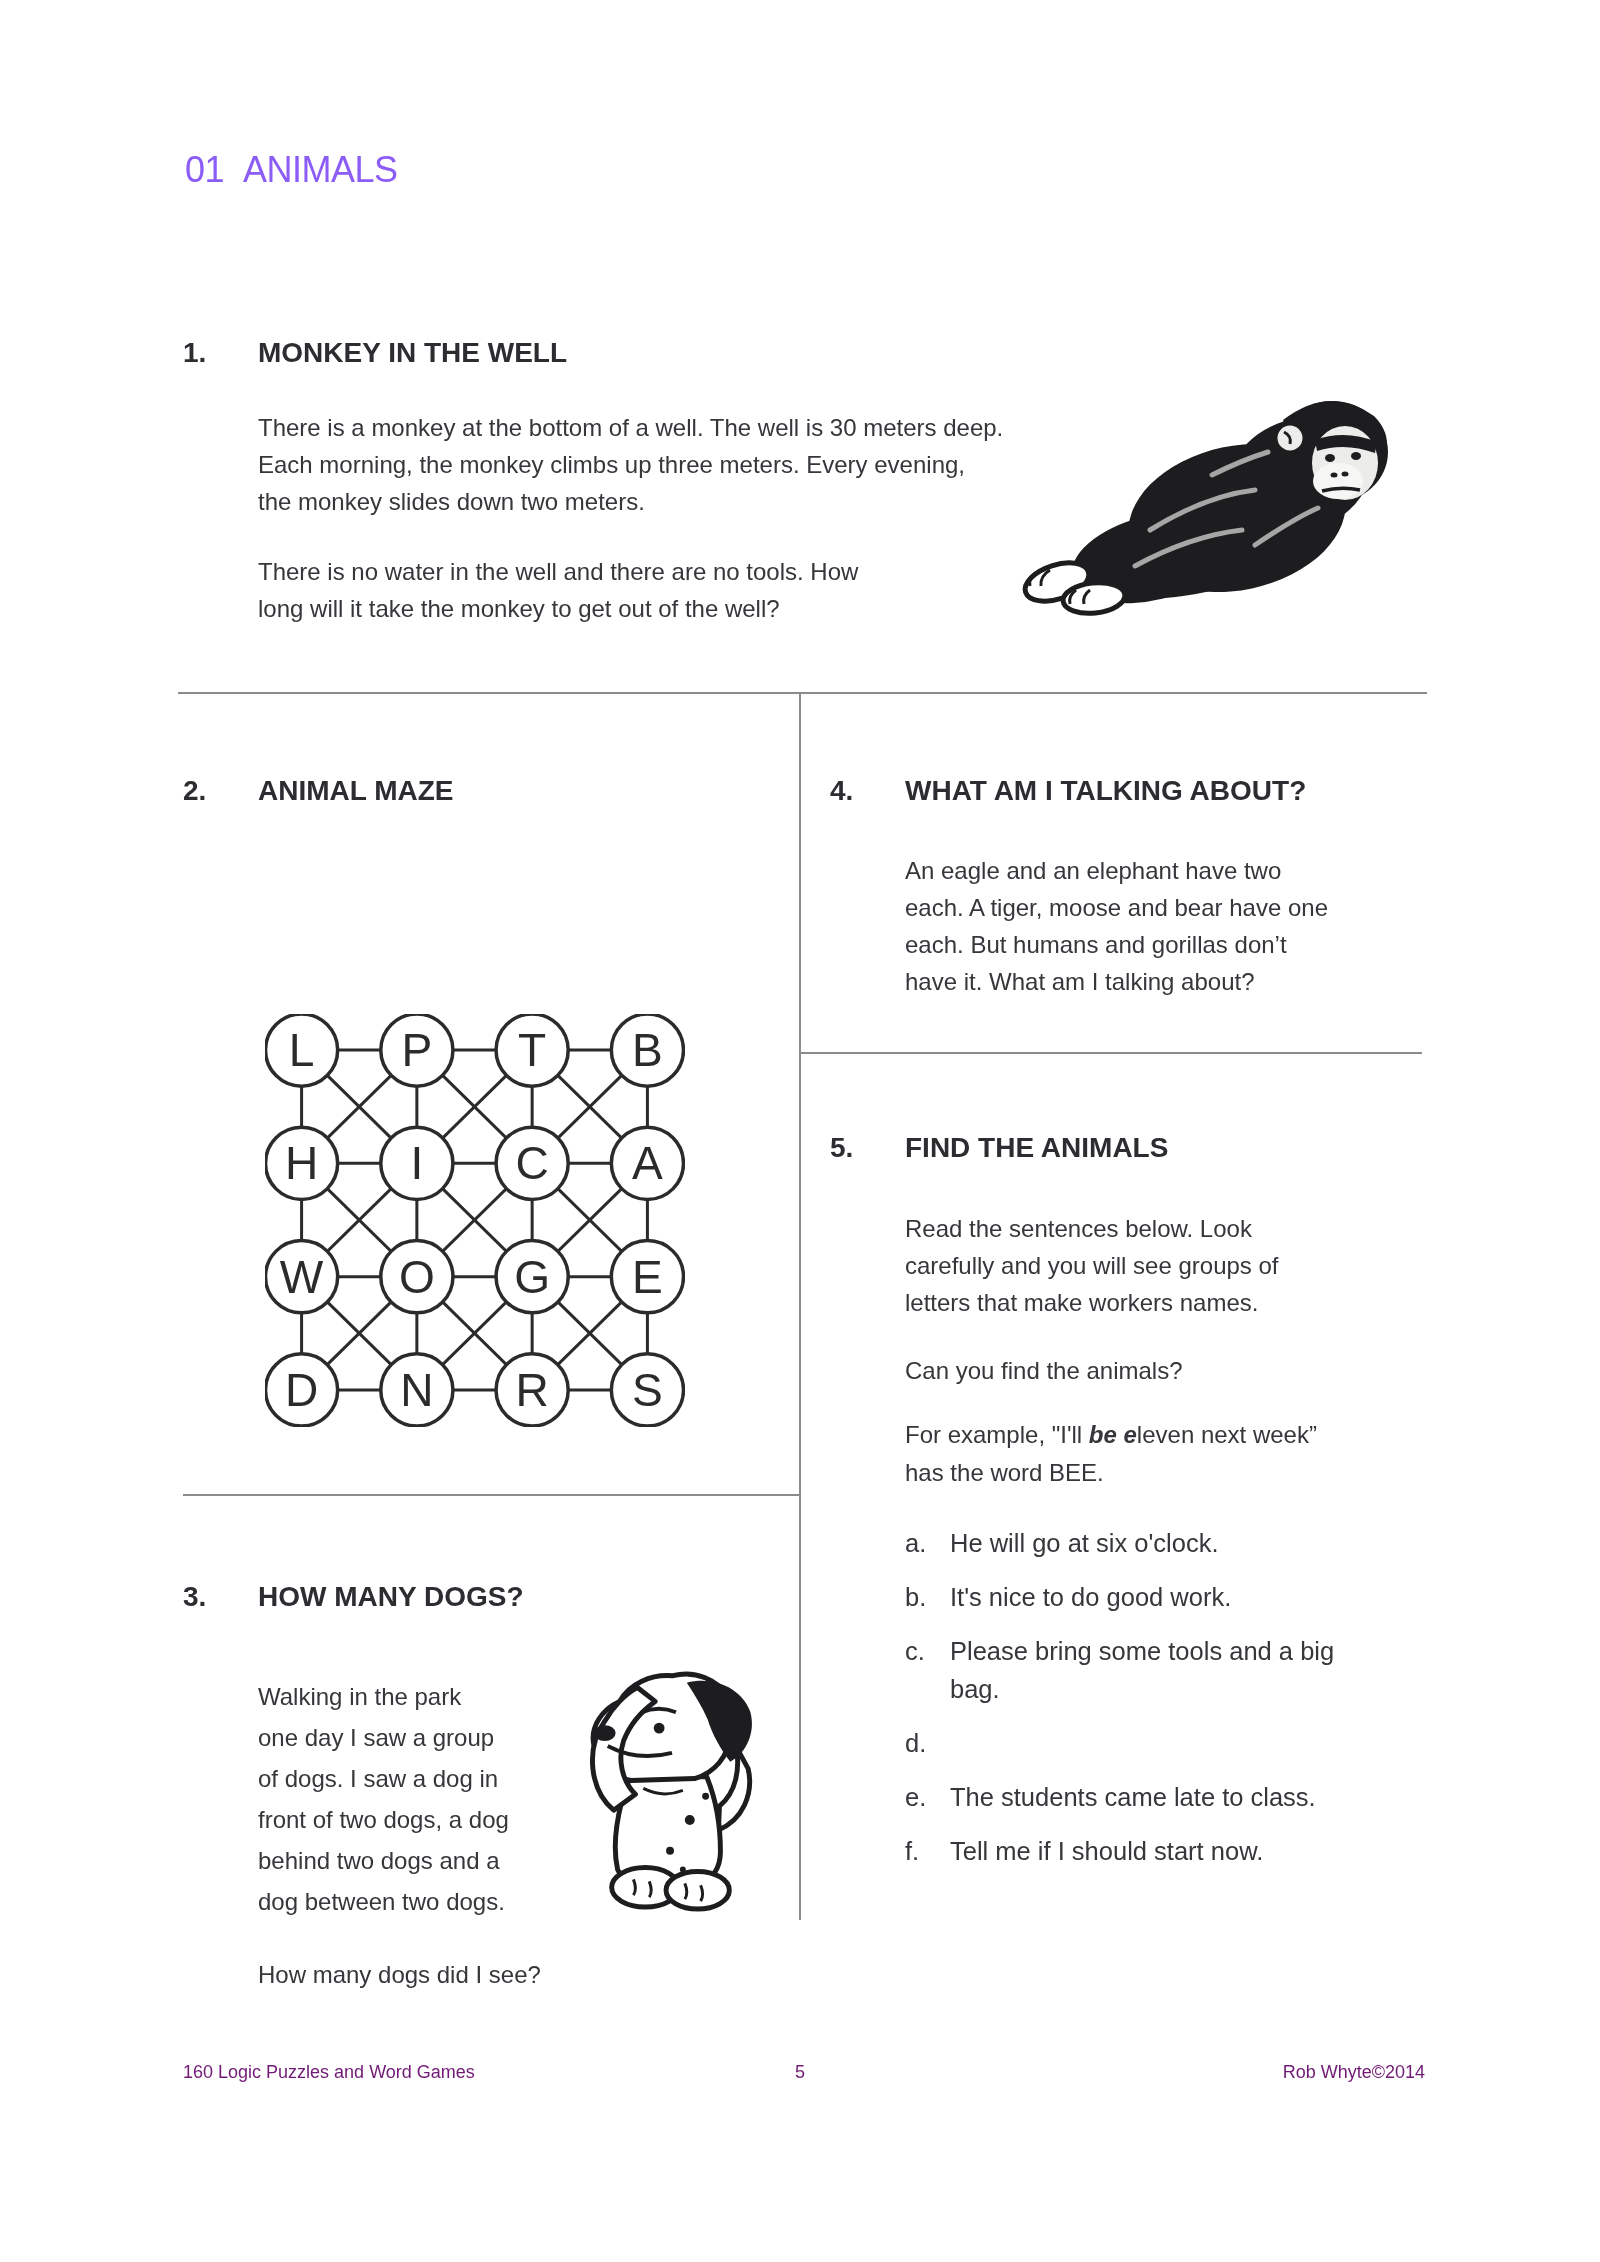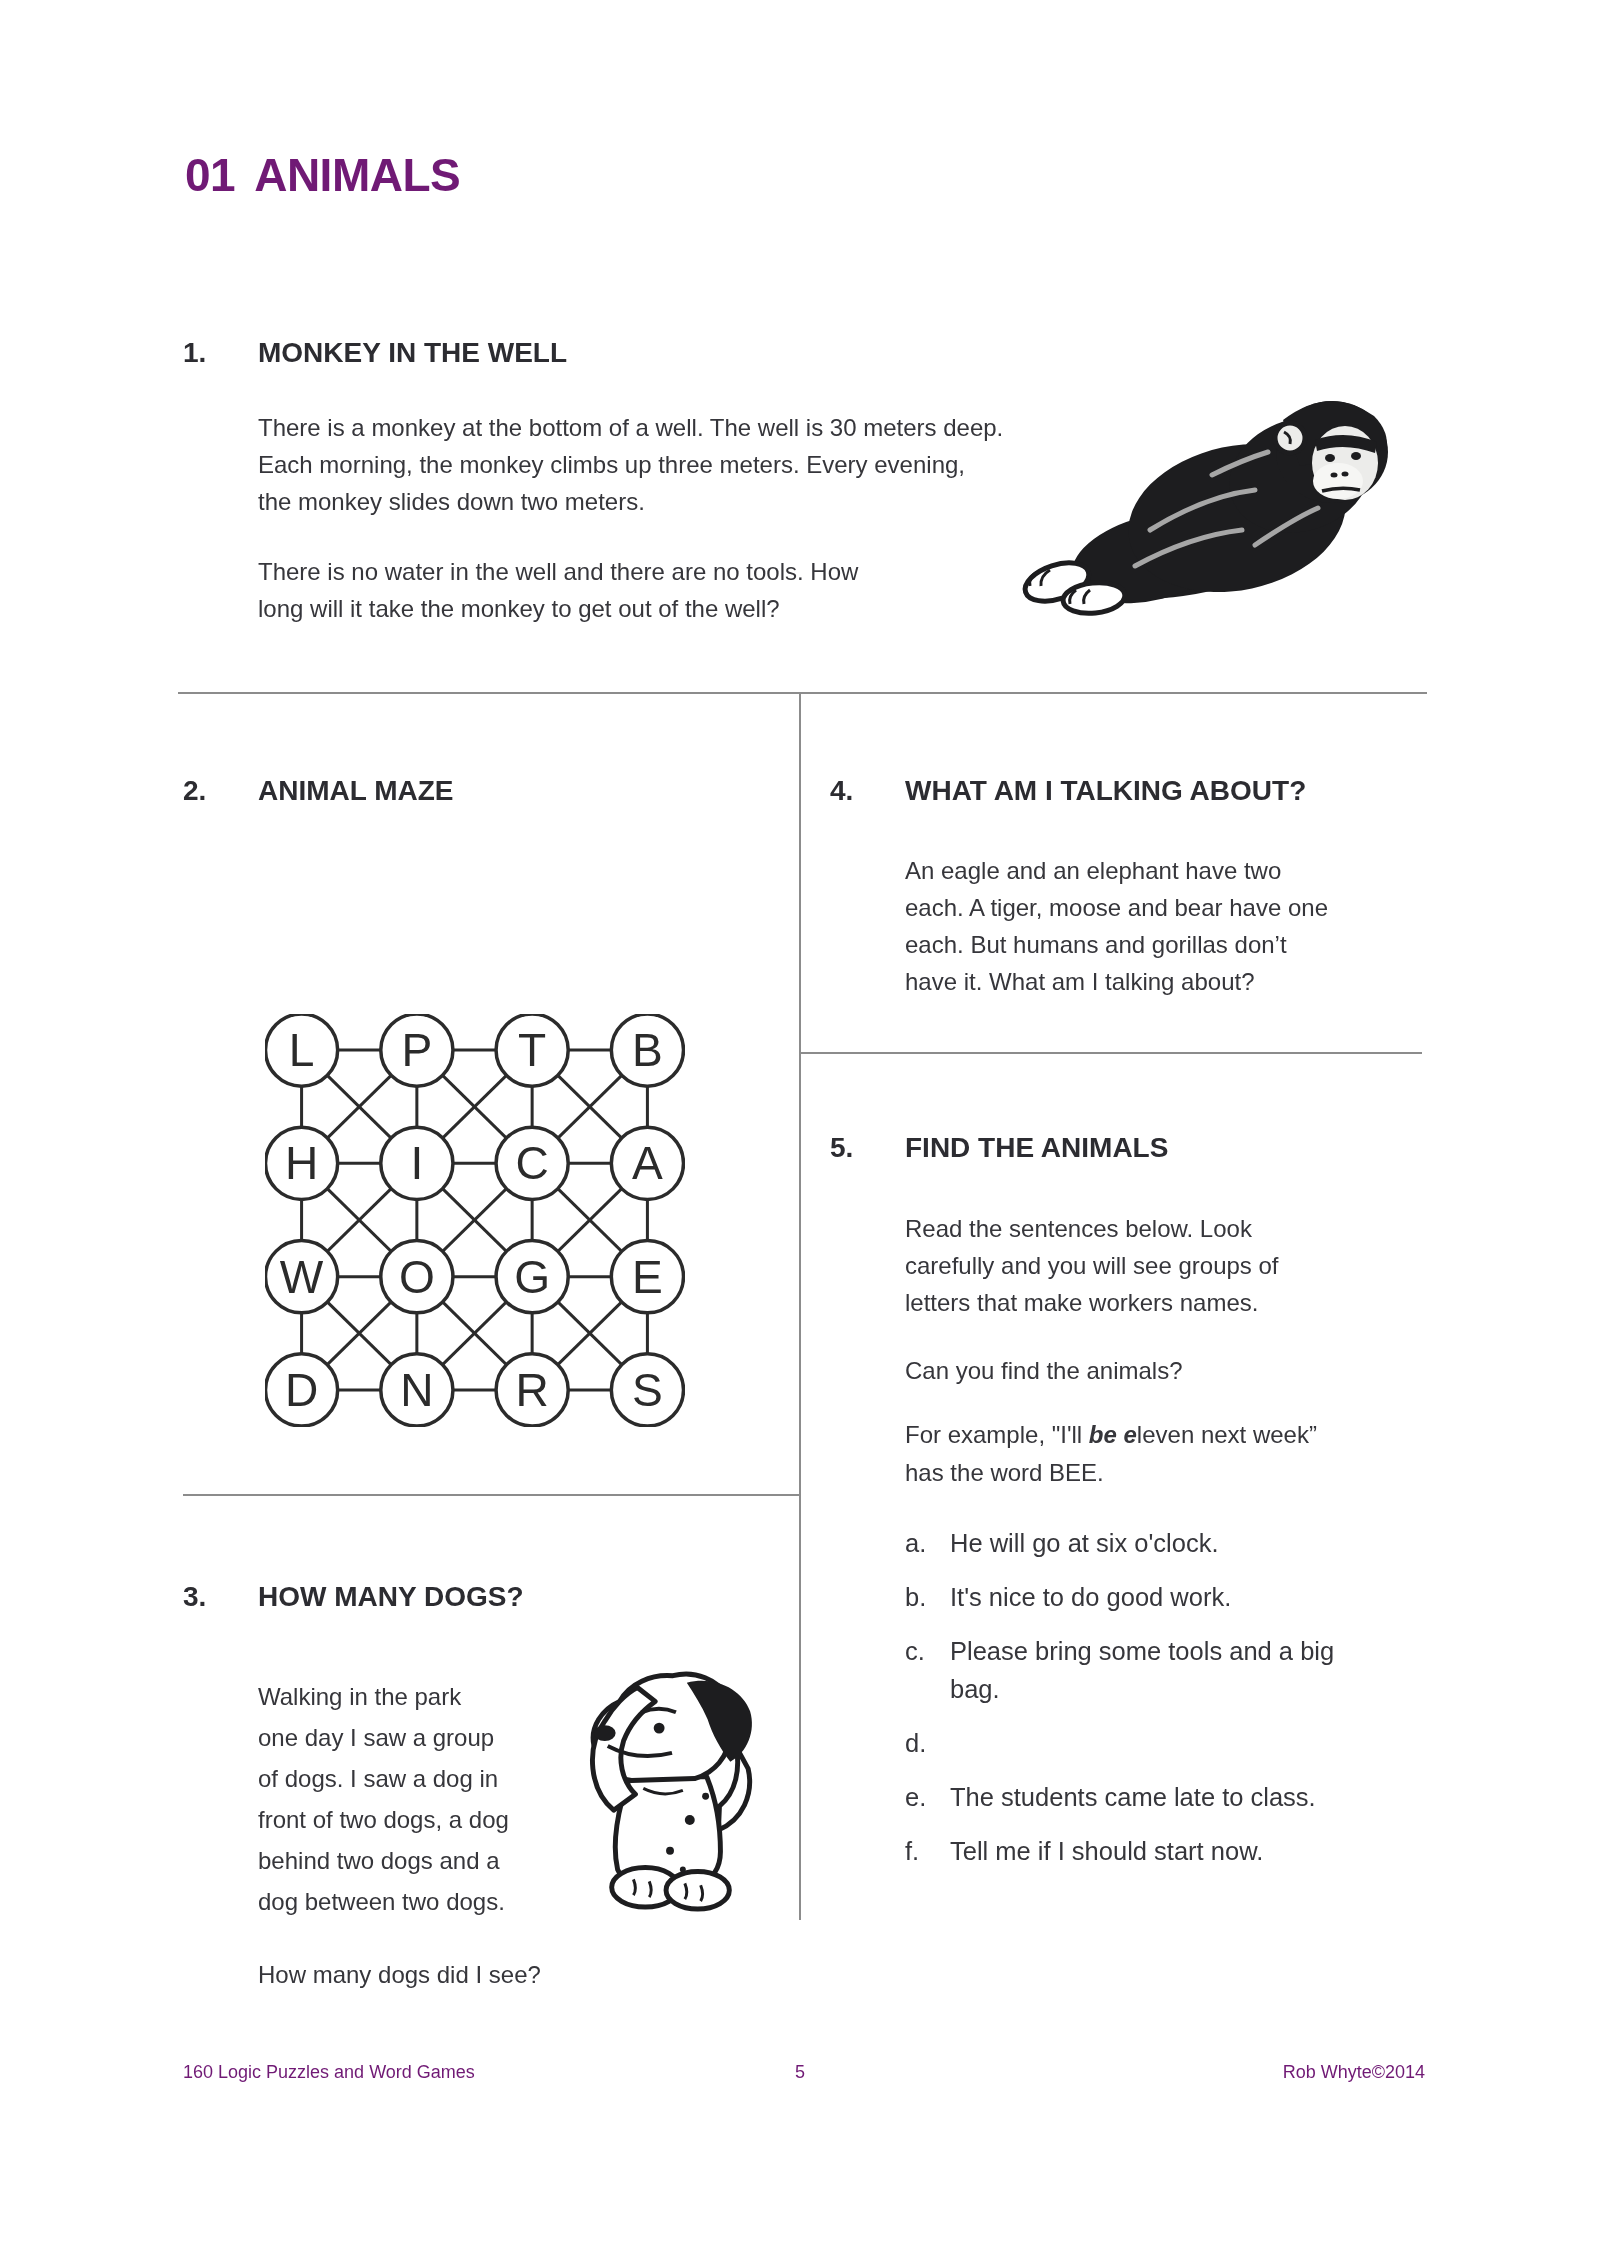--- a/index.html
+++ b/index.html
@@ -3,22 +3,22 @@
 <meta charset="utf-8">
 <style>
   html,body { margin:0; padding:0; background:#ffffff; }
   .page {
     position:relative; width:1600px; height:2262px; background:#ffffff;
     font-family:"Liberation Sans","DejaVu Sans",sans-serif;
     color:#36363b; overflow:hidden;
   }
   .abs { position:absolute; }
   .page-title {
-    display:flex; gap:19px; font-size:46px; font-weight:bold;
-    color:#701a75; letter-spacing:-0.5px; line-height:1;
+    display:flex; gap:19px; font-size:36px; font-weight:normal;
+    color:#8b5cf6; letter-spacing:-0.5px; line-height:1;
   }
   .sec-head { display:flex; font-size:28px; font-weight:bold; color:#2c2c31; line-height:1.1; }
   .sec-head .num { width:75px; flex:none; }
   .body-text { font-size:24px; line-height:37px; white-space:pre-line; }
   .bi { font-weight:bold; font-style:italic; }
   .rule { background:#8c8c8c; }
   .list { width:530px; }
   .list-item { display:flex; font-size:25.5px; line-height:38px; margin-bottom:16px; }
   .list-item .letter { width:45px; flex:none; }
   .list-item .itext { white-space:pre-line; }

